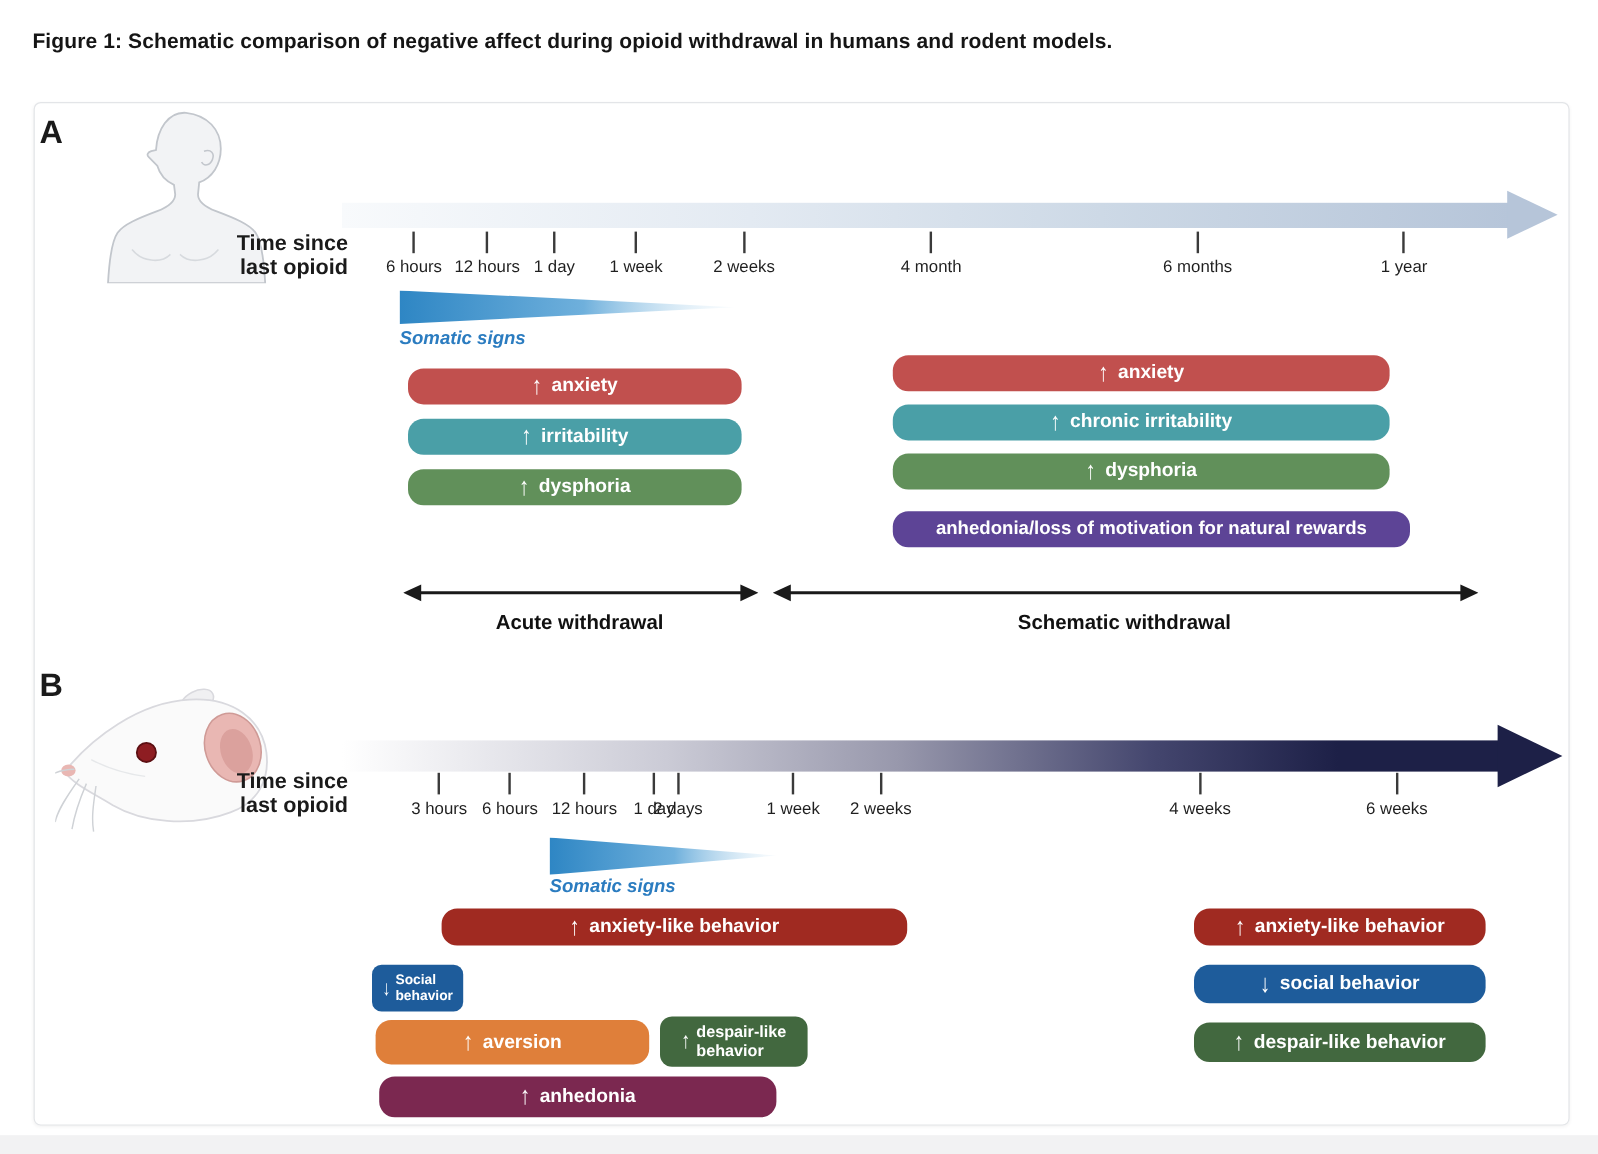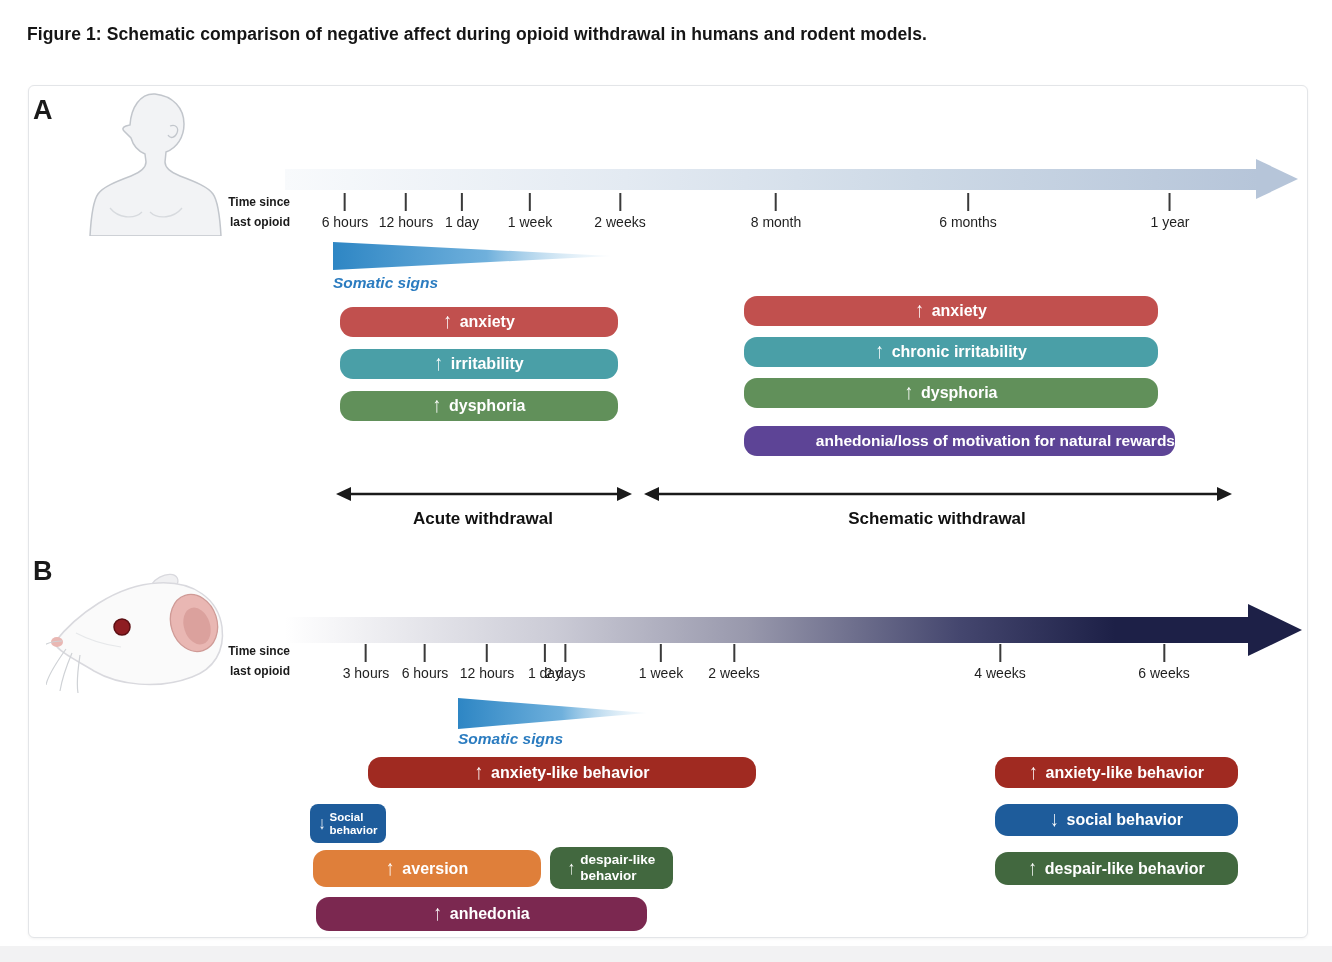--- a/index.html
+++ b/index.html
@@ -20,21 +20,21 @@
   #rat-illo { left:46px; top:563px; }
 
   
   .tl-body { position:absolute; }
   #tl-a-body { left:285px; top:169px; width:973px; height:21px; background:linear-gradient(to right, #f8fafc 0%, #e3eaf2 35%, #cdd9e6 65%, var(--timeline_a_end) 100%); }
   #tl-a-head { position:absolute; left:1256px; top:159px; width:0; height:0; border-top:20px solid transparent; border-bottom:20px solid transparent; border-left:42px solid var(--timeline_a_end); }
   #tl-b-body { left:285px; top:617px; width:965px; height:26px; background:linear-gradient(to right, #ffffff 0%, #cbcbd6 28%, #9898ac 48%, #44466e 70%, var(--timeline_b_end) 86%); }
   #tl-b-head { position:absolute; left:1248px; top:604px; width:0; height:0; border-top:26px solid transparent; border-bottom:26px solid transparent; border-left:54px solid var(--timeline_b_end); }
 
   
-  .time-since { position:absolute; width:160px; text-align:right; font-weight:700; font-size:12px; color:#1a1a1a; line-height:20px; }
+  .time-since { position:absolute; width:160px; text-align:right; font-weight:700; font-size:18px; color:#1a1a1a; line-height:20px; }
   #time-since-a { left:130px; top:192px; }
   #time-since-b { left:130px; top:641px; }
 
   
   .tick-row { position:absolute; left:0; width:1332px; height:50px; }
   #ticks-a { top:193px; }
   #ticks-b { top:644px; }
   .tick { position:absolute; top:0; transform:translateX(-50%); display:flex; flex-direction:column; align-items:center; }
   .tick-line { width:2px; height:18px; background:#3a3a3a; }
   .tick-label { margin-top:3px; font-size:14px; color:#1f1f1f; white-space:nowrap; }
@@ -47,21 +47,21 @@
   #somatic-tri-a { left:333px; top:242px; }
   #somatic-tri-b { left:458px; top:698px; }
 
   
   .bar { position:absolute; display:flex; align-items:center; justify-content:center; color:#ffffff; font-weight:700; font-size:16px; border-radius:13px; white-space:nowrap; }
   .bar .arrow { font-size:17px; margin-right:8px; transform:scaleY(1.25); display:inline-block; }
   .bar .arrow:empty { display:none; margin:0; }
   .c-red { background:var(--red); }
   .c-teal { background:var(--teal); }
   .c-green { background:var(--green); }
-  .c-purple { background:var(--purple);justify-content:flex-end; }
+  .c-purple { background:var(--purple); }
   .c-darkred { background:var(--dark_red); }
   .c-blue { background:var(--blue); }
   .c-orange { background:var(--orange); }
   .c-darkgreen { background:var(--dark_green); }
   .c-maroon { background:var(--maroon); }
 
   
   #bar-anx-ac { left:340px; top:307px; width:278px; height:30px; }
   #bar-irr-ac { left:340px; top:349px; width:278px; height:30px; }
   #bar-dys-ac { left:340px; top:391px; width:278px; height:30px; }
@@ -133,23 +133,23 @@
       <div class="tick" style="left: 530px;">
         <span class="tick-line"></span>
         <span class="tick-label">1 week</span>
       </div>
       <div class="tick" style="left: 620px;">
         <span class="tick-line"></span>
         <span class="tick-label">2 weeks</span>
       </div>
       <div class="tick" style="left: 776px;">
         <span class="tick-line"></span>
-        <span class="tick-label">8 month</span>
-      </div>
-      <div class="tick" style="left: 968px;">
+        <span class="tick-label">4 month</span>
+      </div>
+      <div class="tick" style="left: 998px;">
         <span class="tick-line"></span>
         <span class="tick-label">6 months</span>
       </div>
       <div class="tick" style="left: 1170px;">
         <span class="tick-line"></span>
         <span class="tick-label">1 year</span>
       </div>
     </div>
 
   <svg class="somatic-tri" id="somatic-tri-a" width="280" height="28" viewBox="0 0 280 28">

